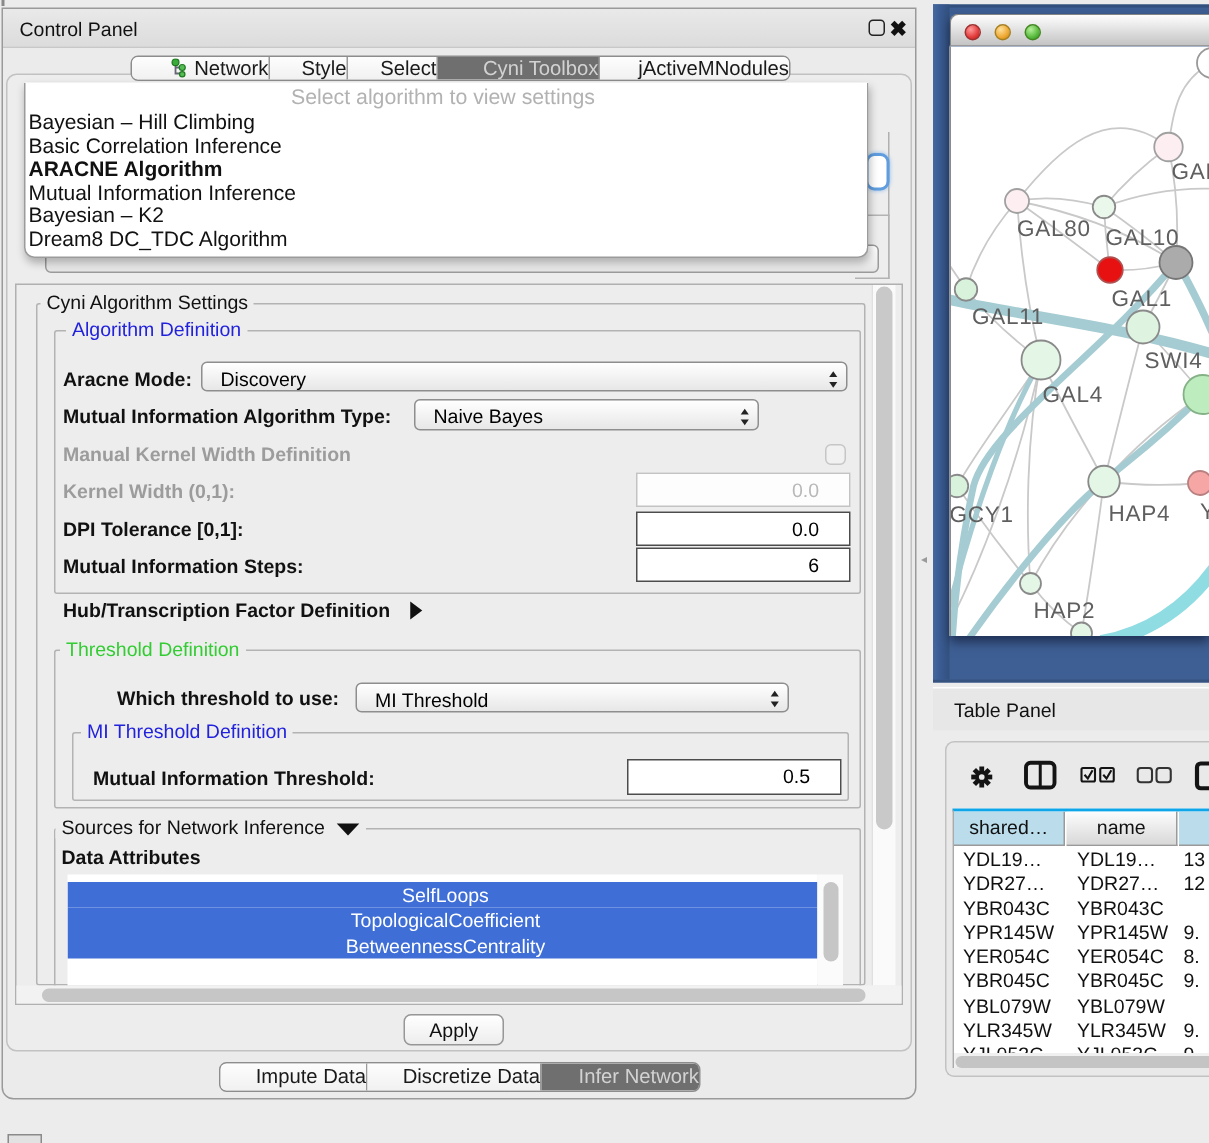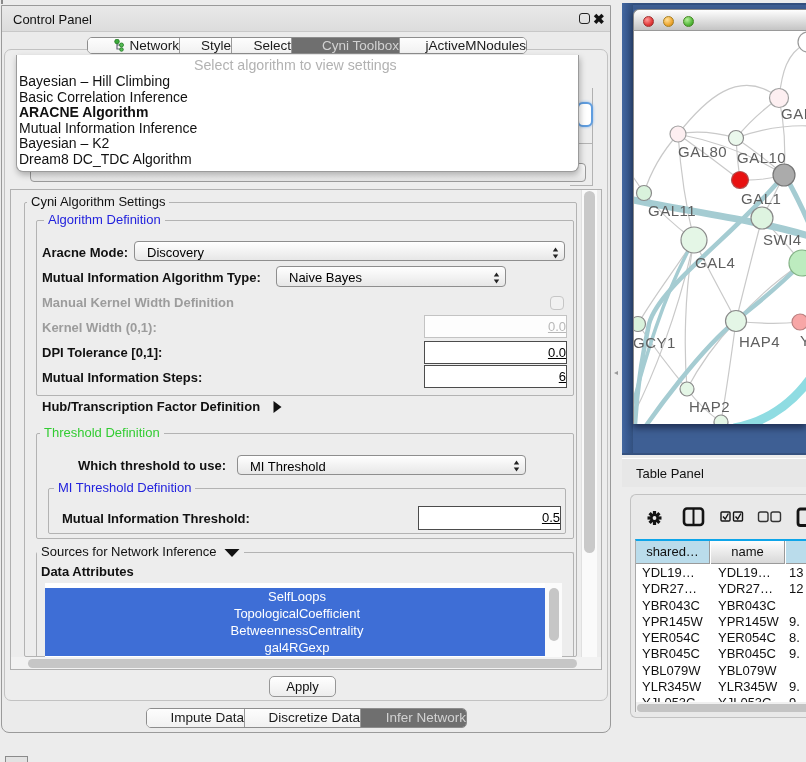--- a/index.html
+++ b/index.html
@@ -7,21 +7,21 @@
 body { background:#ececec; font-family:"Liberation Sans",sans-serif; font-size:13px; color:#111; position:relative; }
 .abs { position:absolute; }
 .b { font-weight:bold; }
 .gray { color:#9c9c9c !important; }
 .gtitle { position:absolute; background:#ededed; padding:0 4px; font-size:13px; line-height:14px; white-space:nowrap; }
 .groupbox { position:absolute; border:1px solid #b3b3b3; border-radius:2px; }
 label { position:absolute; font-size:13px; line-height:14px; color:#111; white-space:nowrap; }
 .combo { position:absolute; border:1px solid #8e8e8e; border-radius:4px; background:linear-gradient(#ffffff,#e7e7e7); font-size:13px; color:#000; }
 .combo .ct { position:absolute; left:12px; top:3px; }
 .combo svg { position:absolute; right:5px; top:4.5px; }
-.field { position:absolute; border:1px solid #4c4c4c; background:#fff; font-size:13px; text-align:right; padding-right:0; color:#000;text-decoration:underline; }
+.field { position:absolute; border:1px solid #4c4c4c; background:#fff; font-size:13px; text-align:right; padding-right:20px; color:#000; }
 .field.dis { border:1px solid #c3c3c3; color:#b8b8b8; background:#fdfdfd; }
 .tabstrip { position:absolute; border:1px solid #8d8d8d; border-radius:5px; background:#f6f6f6; display:flex; overflow:hidden; }
 .tabstrip .tab { line-height:16px; color:#1a1a1a; border-right:1px solid #9a9a9a; display:flex; align-items:center; justify-content:flex-end; gap:4px; background:linear-gradient(#fdfdfd,#f1f1f1); }
 .tabstrip .tab:last-child { border-right:none; }
 .tabstrip .tab.sel { background:#6f6f6f; color:#d2d2d2; }
 </style>
 </head>
 <body>
 <div class="abs" style="left:1px; top:0; width:2px; height:4px; background:#8a8a8a;"></div>
 
@@ -115,21 +115,20 @@
 <div class="gtitle" style="left:37px; top:545px;">Sources for Network Inference&nbsp;&nbsp;<svg width="16" height="10" viewBox="0 0 16 10" style="vertical-align:middle;">
       <path d="M0.5,1 L15.5,1 L8,9 Z" fill="#111"></path>
     </svg></div>
 <label class="b" style="left:41px; top:565px;">Data Attributes</label>
 
 <div class="abs" style="left:45px; top:583px; width:500px; height:74px; background:#fff; overflow:hidden;text-align:center;">
   <div style="height:5px;"></div>
   <div style="height:17px; background:#3e6ed6; color:#fff; padding-left:4px; line-height:17px;">SelfLoops</div>
   <div style="height:17px; background:#3e6ed6; color:#fff; padding-left:4px; line-height:17px;">TopologicalCoefficient</div>
   <div style="height:17px; background:#3e6ed6; color:#fff; padding-left:4px; line-height:17px;">BetweennessCentrality</div>
-  <div style="height:17px; background:#3e6ed6; color:#fff; padding-left:4px; line-height:17px;">gal4RGexp</div>
 </div>
 <div class="abs" style="left:545px; top:583px; width:17px; height:74px; background:#fbfbfb;">
   <div class="abs" style="left:4px; top:5px; width:10px; height:53px; background:#c6c6c6; border-radius:5px;"></div>
 </div>
 
 <div class="abs" style="left:581px; top:190px; width:16px; height:467px; background:#fafafa; border-left:1px solid #e0e0e0;">
   <div class="abs" style="left:2px; top:1px; width:11px; height:362px; background:#c9c9c9; border-radius:6px;"></div>
 </div>
 <div class="abs" style="left:11px; top:657px; width:590px; height:12px; background:#f2f2f2;">
   <div class="abs" style="left:17px; top:1.5px; width:549px; height:9px; background:#c6c6c6; border-radius:5px;"></div>

